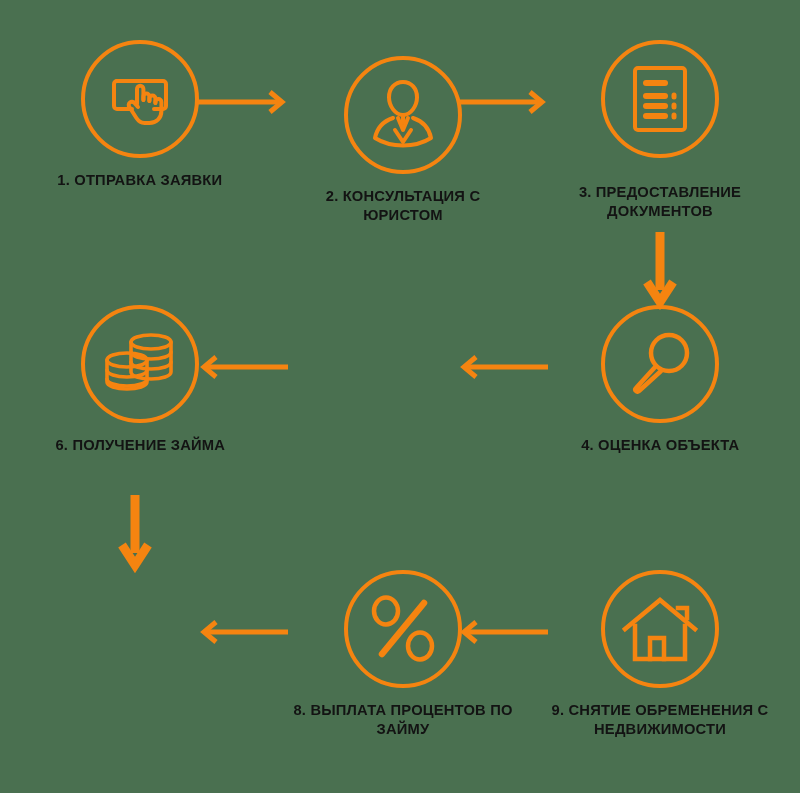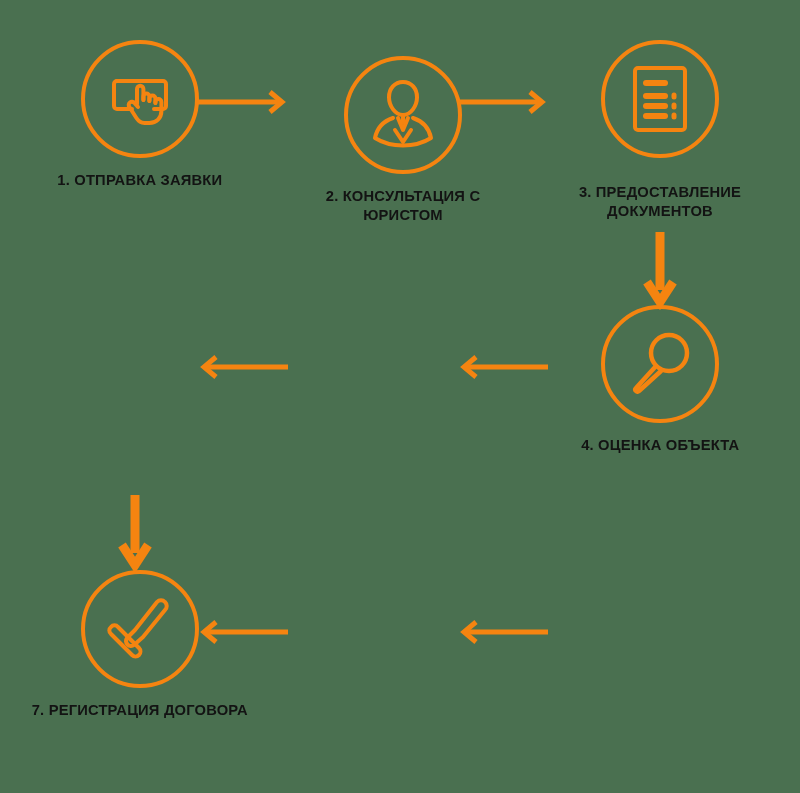--- a/index.html
+++ b/index.html
@@ -116,32 +116,59 @@
     <div class="circle" style="border-color: rgb(245, 132, 16);">
       <svg width="70" height="70" viewBox="0 0 70 70" fill="none" stroke="#f58410" stroke-width="4.5" stroke-linecap="round" stroke-linejoin="round">
         <circle cx="44" cy="24" r="18"></circle>
         <path d="M31 37L11 59c-2 2 1 5 3 3l22-20"></path>
       </svg>
     </div>
     <div class="label" style="color: rgb(19, 19, 19);">4. ОЦЕНКА ОБЪЕКТА</div>
   </div>
 
 
-
-  <div class="step" id="step7">
-    <div class="circle" style="border-color: rgb(245, 132, 16);">
-      <svg width="76" height="72" viewBox="0 0 76 72" fill="none" stroke="#f58410" stroke-width="4" stroke-linecap="round" stroke-linejoin="round">
-        <path d="M63 9a5.5 5.5 0 0 0-8 0L33 37l-8 8a5 5 0 0 0 7 7l9-8 22-27a5.5 5.5 0 0 0 0-8z"></path>
-        <path d="M9 34a4.5 4.5 0 0 0 0 7l21 21a4.5 4.5 0 0 0 7-7L16 34a4.5 4.5 0 0 0-7 0z"></path>
-      </svg>
-    </div>
-    <div class="label" style="color: rgb(19, 19, 19);">7. РЕГИСТРАЦИЯ ДОГОВОРА</div>
-  </div>
-
-
+  <div class="step" id="step6">
+    <div class="circle" style="border-color: rgb(245, 132, 16);">
+      <svg width="74" height="66" viewBox="0 0 74 66" fill="none" stroke="#f58410" stroke-width="3.6" stroke-linecap="round" stroke-linejoin="round">
+        <ellipse cx="48" cy="11" rx="20" ry="7"></ellipse>
+        <path d="M28 11v30c0 4 9 7 20 7s20-3 20-7V11"></path>
+        <path d="M28 21c0 4 9 7 20 7s20-3 20-7"></path>
+        <path d="M28 31c0 4 9 7 20 7s20-3 20-7"></path>
+        <ellipse cx="24" cy="29" rx="20" ry="7"></ellipse>
+        <path d="M4 29v22c0 4 9 7 20 7s20-3 20-7V29"></path>
+        <path d="M4 39c0 4 9 7 20 7s20-3 20-7"></path>
+        <path d="M4 48c0 4 9 7 20 7s20-3 20-7"></path>
+      </svg>
+    </div>
+    <div class="label" style="color: rgb(19, 19, 19);">6. ПОЛУЧЕНИЕ ЗАЙМА</div>
+  </div>
+
+
+  <div class="step" id="step8">
+    <div class="circle" style="border-color: rgb(245, 132, 16);">
+      <svg width="74" height="74" viewBox="0 0 74 74" fill="none" stroke="#f58410" stroke-width="4.5" stroke-linecap="round" stroke-linejoin="round">
+        <ellipse cx="20" cy="19" rx="12" ry="13.5"></ellipse>
+        <ellipse cx="54" cy="54" rx="12" ry="13.5"></ellipse>
+        <path d="M58 11L16 62" stroke-width="6.5"></path>
+      </svg>
+    </div>
+    <div class="label" style="color: rgb(19, 19, 19);">8. ВЫПЛАТА ПРОЦЕНТОВ ПО ЗАЙМУ</div>
+  </div>
+
+  <div class="step" id="step9">
+    <div class="circle" style="border-color: rgb(245, 132, 16);">
+      <svg width="78" height="68" viewBox="0 0 78 68" fill="none" stroke="#f58410" stroke-width="4.5" stroke-linecap="square" stroke-linejoin="miter">
+        <path d="M4 34L39 5l35 29"></path>
+        <path d="M57 13h9v10"></path>
+        <path d="M14 31v33h50V31"></path>
+        <path d="M29 64V43h14v21"></path>
+      </svg>
+    </div>
+    <div class="label" style="color: rgb(19, 19, 19);">9. СНЯТИЕ ОБРЕМЕНЕНИЯ С НЕДВИЖИМОСТИ</div>
+  </div>
 
   <div class="arrow" id="arrow-1-2">
     <svg width="88" height="24" viewBox="0 0 88 24" fill="none" stroke="#f58410" stroke-width="5" stroke-linecap="butt">
       <path d="M0 12h84"></path>
       <path d="M72 2l12 10-12 10" stroke-width="5" stroke-linejoin="miter"></path>
     </svg>
   </div>
 
   <div class="arrow" id="arrow-2-3">
     <svg width="88" height="24" viewBox="0 0 88 24" fill="none" stroke="#f58410" stroke-width="5" stroke-linecap="butt">

